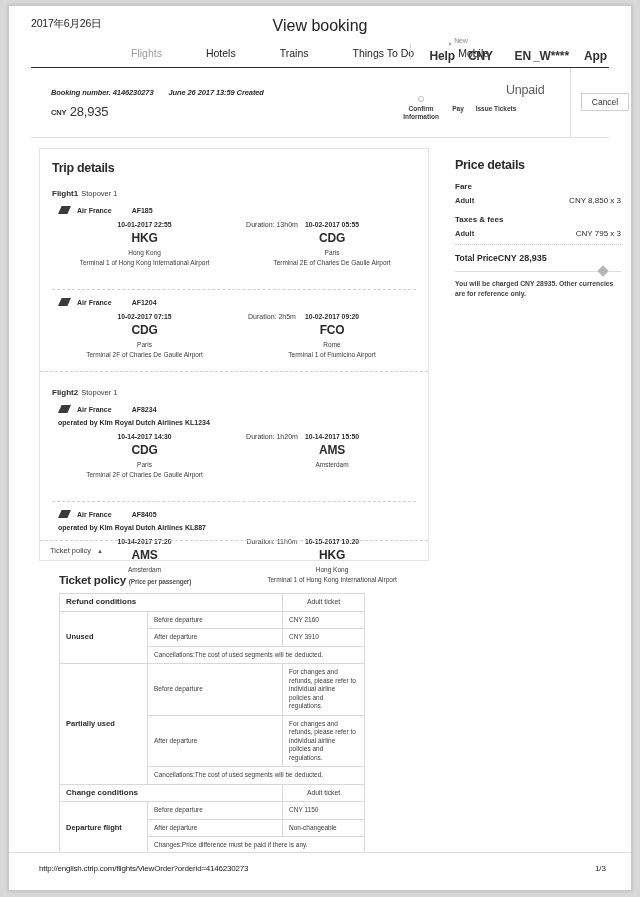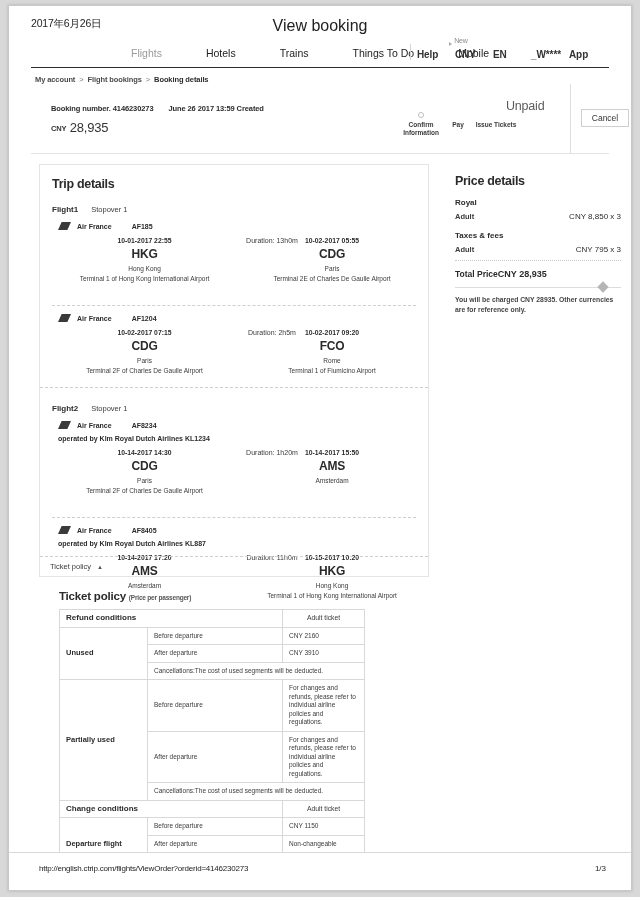--- a/index.html
+++ b/index.html
@@ -43,38 +43,38 @@
   .nav-left .nav-item.dim { color:#9a9a9a; }
   .badge-new {
     position:absolute; top:-10px; left:24px;
     font-size:7px; color:#8a8a8a; letter-spacing:-0.2px;
   }
   .badge-new::before{
     content:""; position:absolute; left:-5px; top:5px;
     border-left:3px solid #aaa; border-top:2px solid transparent; border-bottom:2px solid transparent;
   }
   .nav-right { position:absolute; right:2px; top:11px; display:flex; align-items:center; gap:0; }
-  .nav-right .nav-mini { font-size:10px; color:#333; font-weight:bold; width:38px; text-align:left; letter-spacing:-0.1px;}
+  .nav-right .nav-mini { font-size:12px; color:#333; font-weight:bold; width:38px; text-align:right; letter-spacing:-0.1px;}
   .nav-sep { position:absolute; right:198px; top:6px; width:1px; height:16px; background:#d4d4d4; }
   .user-star { letter-spacing:-1px; }
 
   
   .crumb { margin:7px 22px 0 26px; font-size:7.5px; color:#4a4a4a; font-weight:bold; letter-spacing:-0.1px; }
   .crumb .sep { color:#777; font-weight:normal; padding:0 2px; }
   .crumb .cur { color:#2b2b2b; }
 
   
   .summary {
     position: relative;
     margin: 8px 22px 0 22px;
     height: 62px;
     border-bottom: 1px solid #e2e2e2;
   }
   .sum-left { position:absolute; left:20px; top:12px; }
-  .sum-line1 { font-size:7.5px; font-weight:bold; color:#2b2b2b; letter-spacing:-0.1px; }
+  .sum-line1 { font-size:7.5px; font-weight:bold; color:#2b2b2b; letter-spacing:-0.1px;font-style:italic; }
   .sum-line1 .created { padding-left:13px; }
   .sum-price { margin-top:7px; font-size:13px; color:#333; letter-spacing:-0.2px;}
   .sum-price .cur { font-size:7.5px; font-weight:bold; vertical-align:1px; }
 
   .steps { position:absolute; left:368px; top:19px; width:120px; height:30px; }
   .step { position:absolute; text-align:center; font-size:6.5px; font-weight:bold; color:#3a3a3a; line-height:8px; }
   .step-1 { left:0px; top:10px; width:44px; }
   .step-2 { left:47px; top:10px; width:24px; }
   .step-3 { left:74px; top:10px; width:46px; }
   .step-dot {
@@ -105,21 +105,21 @@
     position:absolute; left:414px; top:0; width:186px; height:145px;
     background:#fff;
   }
 
   h2.card-title { margin:0; padding:12px 0 0 12px; font-size:12.5px; color:#2b2b2b; letter-spacing:-0.3px; }
   h2.price-title { margin:0; padding:10px 0 0 10px; font-size:12.5px; color:#2b2b2b; letter-spacing:-0.3px; }
 
   .flight-group { padding: 0 12px; }
   .flight-head { margin-top:14px; font-size:7.5px; color:#2b2b2b; }
   .flight-head b { font-size:8px; }
-  .flight-head .stopover { font-weight:normal; padding-left:13px; color:#3a3a3a; }
+  .flight-head .stopover { font-weight:normal; padding-left:3px; color:#3a3a3a; }
 
   .seg { position:relative; padding-top:8px; }
   .seg.divided { border-top:1px dashed #cfcfcf; margin-top:10px; }
   .airline-row { display:flex; align-items:center; gap:6px; padding-left:6px; }
   .af-logo {
     width:13px; height:8px; flex:none; position:relative; overflow:hidden;
   }
   .af-logo span {
     position:absolute; left:0; top:0; width:13px; height:8px;
     background:#3a3a3a;
@@ -216,27 +216,20 @@
     <div class="nav-sep"></div>
     <div class="nav-right">
       <div class="nav-mini">Help</div>
       <div class="nav-mini">CNY</div>
       <div class="nav-mini">EN</div>
       <div class="nav-mini user-star">_W****</div>
       <div class="nav-mini">App</div>
     </div>
   </div>
 
-  <div class="crumb">
-    <span>My account</span>
-    <span class="sep">&gt;</span>
-    <span>Flight bookings</span>
-    <span class="sep">&gt;</span>
-    <span class="cur">Booking details</span>
-  </div>
 
   <div class="summary">
     <div class="sum-left">
       <div class="sum-line1">
         <span>Booking number.</span>
         <span>4146230273</span>
         <span class="created">June 26 2017 13:59 Created</span>
       </div>
       <div class="sum-price">
         <span class="cur">CNY</span>
@@ -386,21 +379,21 @@
       <div class="policy-bar">
         <span>Ticket policy</span>
         <span class="caret-up">▲</span>
       </div>
     </div>
 
     <div class="price-card">
       <h2 class="price-title">Price details</h2>
 
       <div class="p-sec">
-        <div class="p-sec-title">Royal</div>
+        <div class="p-sec-title">Fare</div>
         <div class="p-row">
           <span class="p-label">Adult</span>
           <span class="p-val">CNY 8,850 x 3</span>
         </div>
       </div>
 
       <div class="p-sec">
         <div class="p-sec-title">Taxes &amp; fees</div>
         <div class="p-row">
           <span class="p-label">Adult</span>

